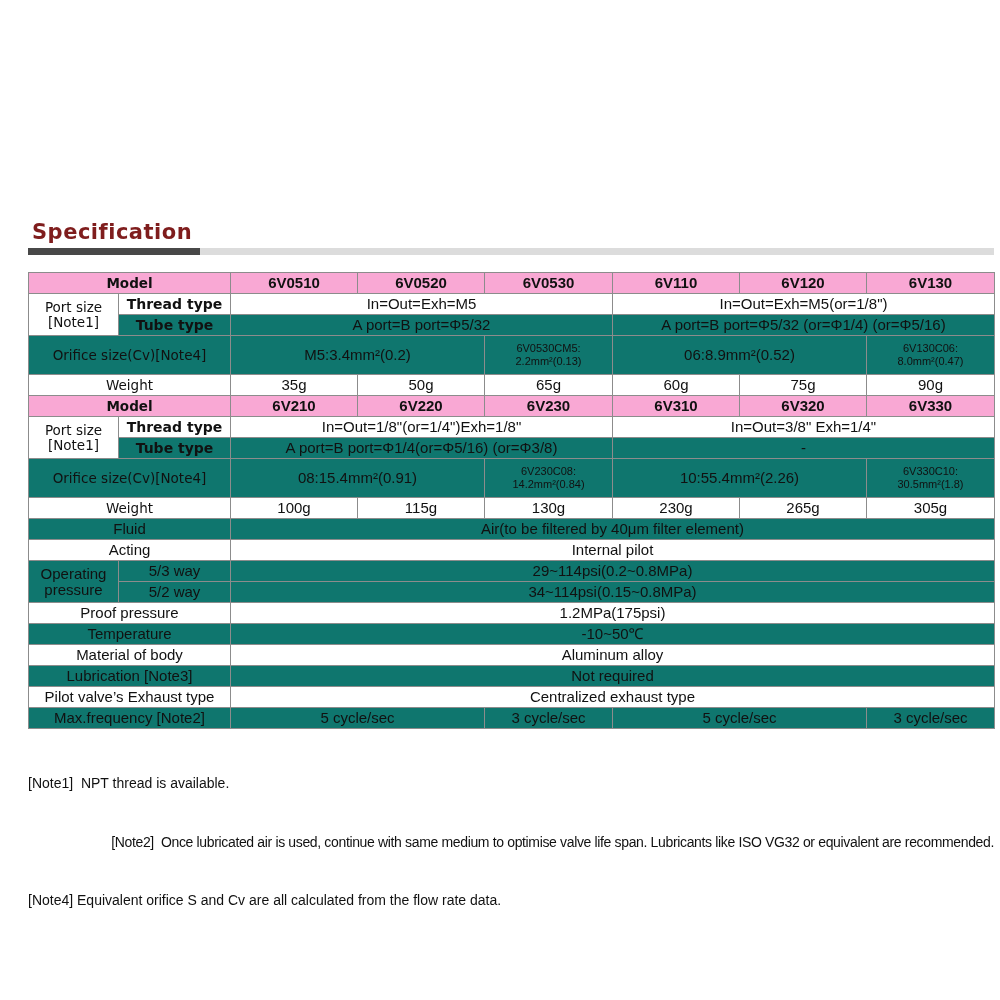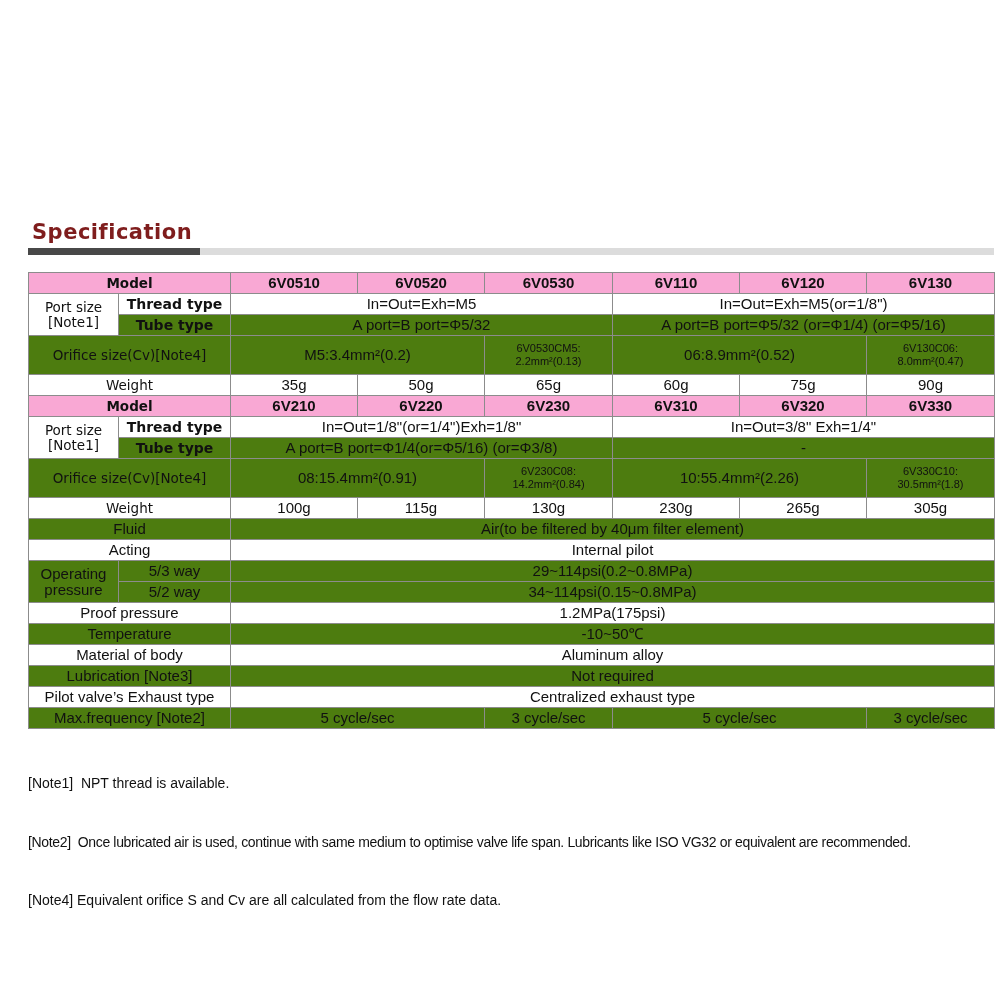--- a/index.html
+++ b/index.html
@@ -5,29 +5,29 @@
   html,body{margin:0;padding:0;background:#fff;}
   body{width:1000px;height:1000px;position:relative;font-family:"Liberation Sans",sans-serif;color:#111;}
   .content{position:absolute;left:28px;top:220px;width:966px;}
   .title{font-family:"DejaVu Sans","Liberation Sans",sans-serif;font-weight:bold;font-size:21px;letter-spacing:0.5px;margin:0 0 4px 4px;color:#7f1d1d;}
   .title-underline{height:7px;background:#dcdcdc;position:relative;}
   .title-underline .dark{position:absolute;left:0;top:0;height:7px;width:172px;background:#484848;}
   table.spec{border-collapse:collapse;table-layout:fixed;width:966px;margin-top:17px;font-size:15px;}
   table.spec td{border:1px solid #8c8c8c;text-align:center;vertical-align:middle;padding:0 3px;height:20px;line-height:1.05;white-space:nowrap;overflow:hidden;}
   tr.hdr td{background:#f9a8d4;font-weight:bold;}
   tr.hdr{height:21px;}
-  tr.shade td{background:#4d7c0f;}
+  tr.shade td{background:#0f766e;}
   tr.orifice{height:39px;}
   td.lab{text-align:left;font-family:"DejaVu Sans","Liberation Sans",sans-serif;font-size:13.5px;padding-left:6px;}
   td.labg{text-align:left;font-size:15px;padding-left:6px;}
   td.sublab{font-family:"DejaVu Sans","Liberation Sans",sans-serif;font-size:14px;font-weight:bold;}
   td.sublabg{text-align:left;font-size:15px;padding-left:6px;}
   .two-line div{line-height:1.15;font-size:11px;}
   .notes{margin-top:6px;font-size:14px;line-height:19.5px;white-space:pre-wrap;}
-  .notes .n2{letter-spacing:-0.35px;}
+  .notes .n2{letter-spacing:-0.35px;text-align:right;}
 </style>
 </head>
 <body>
 
 <div class="content">
   <h2 class="title">Specification</h2>
   <div class="title-underline">
       <span class="dark"></span>
     </div>
 

